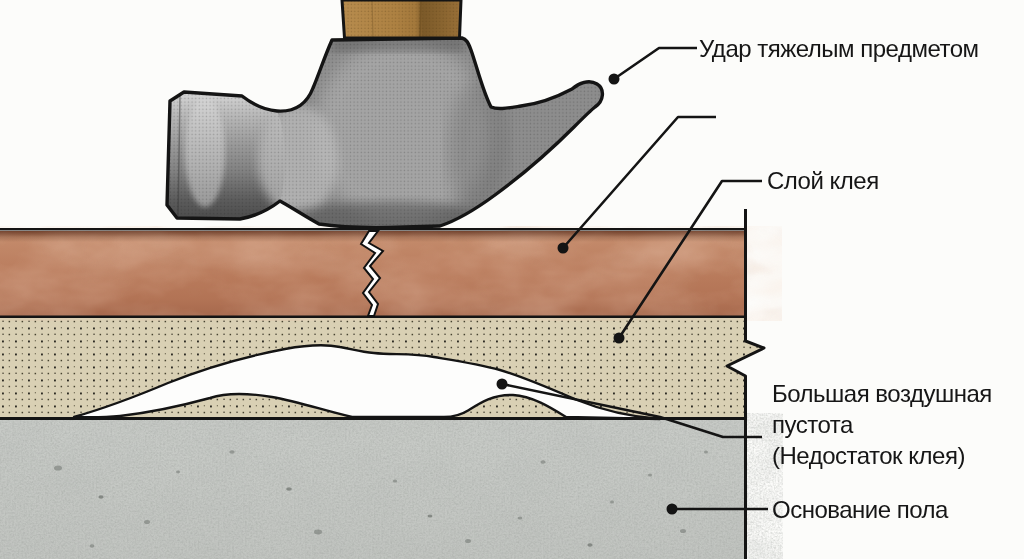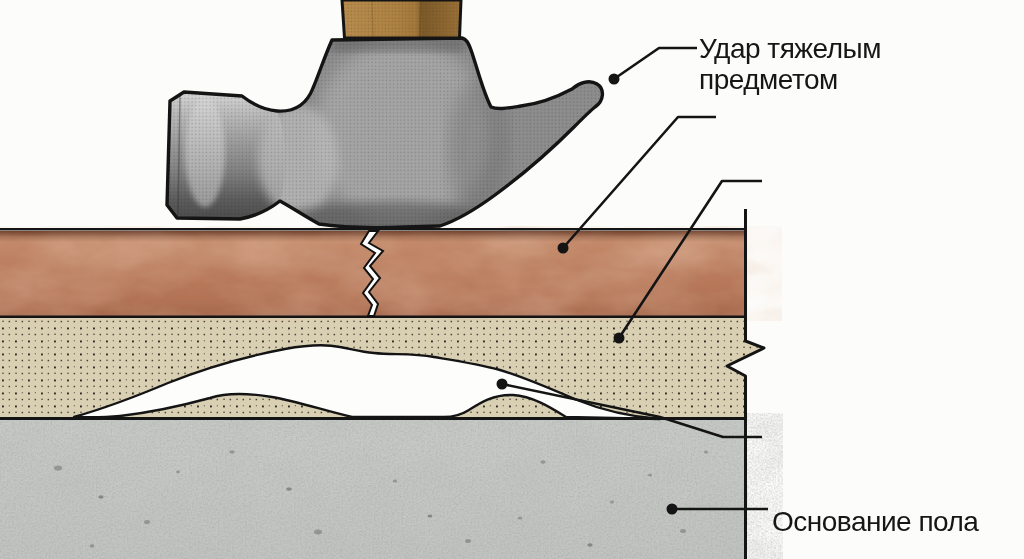--- a/index.html
+++ b/index.html
@@ -6,21 +6,21 @@
   #stage{
     position:relative;
     width:1024px;height:559px;
     overflow:hidden;
     background:#fcfcfa;
     font-family:"Liberation Sans",sans-serif;
   }
   #scene{position:absolute;left:0;top:0;}
   .label{
     position:absolute;
-    font-size:28px;
+    font-size:24px;
     line-height:31px;
     font-weight:500;
     letter-spacing:-0.5px;
     color:#161616;
     white-space:pre-line;
   }
 </style>
 </head>
 <body>
 
@@ -241,15 +241,19 @@
       <circle cx="614" cy="79" r="5.5"></circle>
       <circle cx="563" cy="248" r="5.5"></circle>
       <circle cx="619" cy="338" r="5.5"></circle>
       <circle cx="502" cy="384" r="5.5"></circle>
       <circle cx="672" cy="509" r="5.5"></circle>
     </g>
   </g>
 </svg>
 
 <div class="label" style="left:699px;top:33px">Удар тяжелым предметом</div>
-<div class="label" style="left:772px;top:506px">Основание пола</div>
+<div class="label" style="left:767px;top:165px">Слой клея</div>
+<div class="label" style="left:772px;top:378px">Большая воздушная
+пустота
+(Недостаток клея)</div>
+<div class="label" style="left:772px;top:494px">Основание пола</div>
 
 </div>
 
 </body></html>

